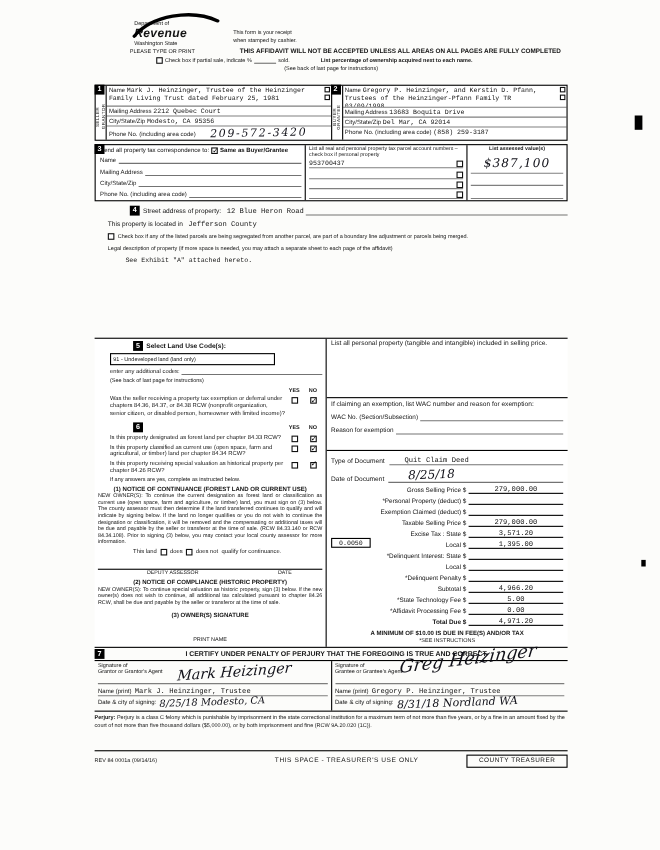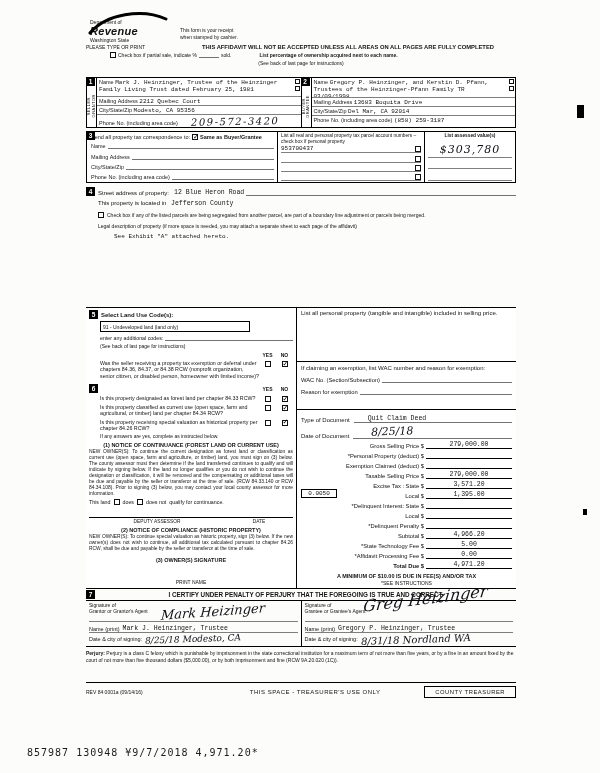--- a/index.html
+++ b/index.html
@@ -5,21 +5,21 @@
   * { margin:0; padding:0; box-sizing:border-box; }
   html,body { background:#ffffff; }
   .page { position:relative; width:600px; height:773px; background:#fcfcfa; overflow:hidden;
           font-family:"Liberation Sans", sans-serif; color:#141414; }
   .abs { position:absolute; }
   .b { font-weight:bold; }
   .lbl { font-size:5.5px; color:#1a1a1a; }
   .tiny { font-size:5px; }
   .val { font-family:"Liberation Mono", monospace; font-size:6px; }
   .hand { font-family:"DejaVu Serif", serif; font-style:italic; color:#101018; }
-  .flex { display:flex; }
+  .flex { display:flex;margin-left:32px; }
   .fill { flex:1; border-bottom:1px solid rgba(0,0,0,.55); min-height:5px; margin-left:2px; }
   .hl { border-bottom:1px solid rgba(0,0,0,.5); }
   .cb { display:inline-block; width:6px; height:6px; border:1px solid #111; background:#fff;
         position:relative; vertical-align:middle; flex:none; }
   .cb.on::after { content:"✓"; position:absolute; top:-2.5px; left:0; font-size:7px; color:#000; }
   .badge { display:inline-block; width:9px; height:9px; background:#000; color:#fff;
            font-size:6.5px; font-weight:bold; text-align:center; line-height:9px; flex:none; }
   
   .hdr { left:86px; top:12px; width:430px; }
   .logo { position:relative; width:94px; padding:7px 0 0 4px; }
@@ -241,21 +241,21 @@
         <span class="cb"></span>
       </div>
       <div class="s3prow">
         <span class="val"></span>
         <span class="cb"></span>
       </div>
     </div>
     <div class="s3r">
       <div class="s3hdr b" style="text-align:center;">List assessed value(s)</div>
       <div class="s3arow">
-        <span class="hand av">$303,780</span>
+        <span class="hand av">$387,100</span>
       </div>
       <div class="s3arow"></div>
       <div class="s3arow"></div>
     </div>
   </div>
 
   <div class="abs sec4">
     <div class="flex" style="align-items:flex-end;">
       <span class="badge">4</span>
       <span style="margin-left:3px;">Street address of property:</span>
@@ -485,18 +485,17 @@
     <span class="b">Perjury:</span>
     <span>Perjury is a class C felony which is punishable by imprisonment in the state correctional institution for a maximum term of not more than five years, or by a fine in an amount fixed by the court of not more than five thousand dollars ($5,000.00), or by both imprisonment and fine (RCW 9A.20.020 (1C)).</span>
   </div>
 
   <div class="abs foot">
     <span class="tiny" style="width:120px;">REV 84 0001a (09/14/16)</span>
     <span style="flex:1; text-align:center; font-size:6px; letter-spacing:.5px;">THIS SPACE - TREASURER'S USE ONLY</span>
     <span class="ctbox">COUNTY TREASURER</span>
   </div>
 
-  <div class="abs stamp">857987 130948  ¥9/7/2018  4,971.20*</div>
 
   <div class="artifact" style="right:16px; top:105px; width:7px; height:13px;"></div>
   <div class="artifact" style="right:13px; top:509px; width:4px; height:6px;"></div>
 
 </div>
 
 </body></html>

